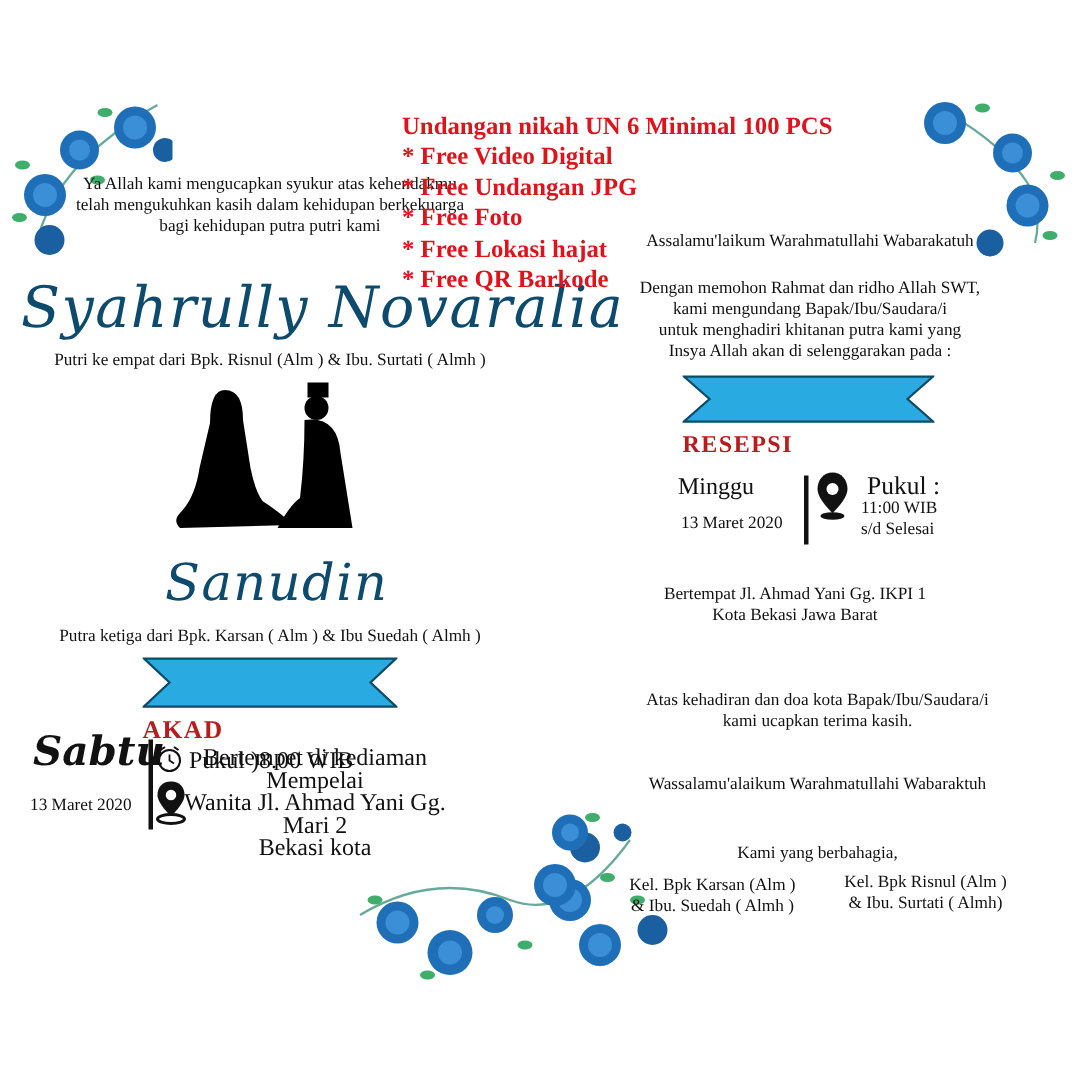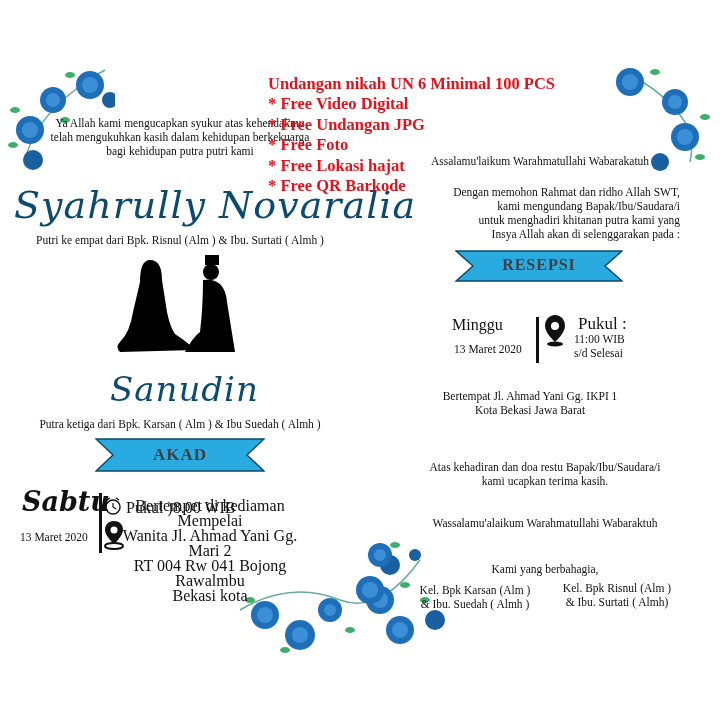--- a/index.html
+++ b/index.html
@@ -5,21 +5,21 @@
   html, body { margin:0; padding:0; background:#ffffff; }
   body { width:720px; height:720px; position:relative; overflow:hidden; font-family:"Liberation Serif", serif; color:#111; }
   .abs { position:absolute; }
   .center { text-align:center; }
   .promo { position:absolute; left:268px; top:74px; color:#e0121b; font-weight:bold; font-family:"Liberation Serif", serif; z-index:5; }
   .promo .title { font-size:16.5px; line-height:20px; }
   .promo .item { font-size:16.5px; line-height:20.5px; padding-left:0; }
   .script { font-family:"DejaVu Serif", serif; font-style:italic; color:#0c4a6e; letter-spacing:1px; }
   .ribbon { position:absolute; }
   .ribbon svg { position:absolute; left:0; top:0; }
-  .ribbon span { position:absolute; left:0; right:0; text-align:center; color:#404040; font-weight:bold; font-family:"Liberation Serif", serif; letter-spacing:1px; }
+  .ribbon span { position:absolute; left:0; right:0; color:#b91c1c; font-weight:bold; font-family:"Liberation Serif", serif; letter-spacing:1px;margin-top:32px; }
   .flower { position:absolute; }
   .t11 { font-size:11.5px; line-height:14px; }
   .t12 { font-size:16px; line-height:15px; }
   .vline { position:absolute; background:#111; width:3px; }
 </style>
 </head>
 <body>
 
 <svg class="flower" style="left:5px;top:60px" width="110" height="110" viewBox="0 0 110 110">
   <path d="M20 100 Q30 60 70 30 Q85 18 100 10" stroke="#6a9" fill="none" stroke-width="1.5"></path>
@@ -125,26 +125,25 @@
 <div class="abs t12" style="left:126px;top:500px;">Pukul )8.00 WIB</div>
 
 <svg class="abs" style="left:103px;top:520px" width="22" height="30" viewBox="0 0 22 30">
   <path d="M11 1 C5 1 2 5 2 10 C2 16 11 24 11 24 C11 24 20 16 20 10 C20 5 17 1 11 1 Z" fill="#111"></path>
   <circle cx="11" cy="10" r="3.5" fill="#fff"></circle>
   <ellipse cx="11" cy="26" rx="9" ry="3" fill="none" stroke="#111" stroke-width="2"></ellipse>
 </svg>
 <div class="abs center t12" style="left:120px;top:498px;width:180px;">
   <div>Bertempet di kediaman Mempelai</div>
   <div>Wanita Jl. Ahmad Yani Gg. Mari 2</div>
-  <div>RT 004 Rw 041 Bojong Rawalmbu</div>
   <div>Bekasi kota</div>
 </div>
 
 <div class="abs center t11" style="left:400px;top:154px;width:280px;">Assalamu'laikum Warahmatullahi Wabarakatuh</div>
-<div class="abs center t11" style="left:400px;top:185px;width:280px;text-align:right;">
+<div class="abs center t11" style="left:400px;top:185px;width:280px;">
   <div>Dengan memohon Rahmat dan ridho Allah SWT,</div>
   <div>kami mengundang Bapak/Ibu/Saudara/i</div>
   <div>untuk menghadiri khitanan putra kami yang</div>
   <div>Insya Allah akan di selenggarakan pada :</div>
 </div>
 
 <div class="ribbon" style="left:455px;top:249px;width:168px;height:34px;">
   <svg width="168" height="34" viewBox="0 0 168 34">
       <polygon points="1,2 167,2 150,17 167,32 1,32 18,17" fill="#29abe2" stroke="#0f4a66" stroke-width="1.5"></polygon>
     </svg>
@@ -162,21 +161,21 @@
 <div class="abs" style="left:578px;top:314px;font-size:17px;line-height:20px;">Pukul :</div>
 <div class="abs t11" style="left:574px;top:332px;">11:00 WIB</div>
 <div class="abs t11" style="left:574px;top:346px;">s/d Selesai</div>
 
 <div class="abs center t11" style="left:400px;top:389px;width:260px;">
   <div>Bertempat Jl. Ahmad Yani Gg. IKPI 1</div>
   <div>Kota Bekasi Jawa Barat</div>
 </div>
 
 <div class="abs center t11" style="left:400px;top:460px;width:290px;">
-  <div>Atas kehadiran dan doa restu Bapak/Ibu/Saudara/i</div>
+  <div>Atas kehadiran dan doa kota Bapak/Ibu/Saudara/i</div>
   <div>kami ucapkan terima kasih.</div>
 </div>
 
 <div class="abs center t11" style="left:400px;top:516px;width:290px;">Wassalamu'alaikum Warahmatullahi Wabaraktuh</div>
 
 <div class="abs center t11" style="left:460px;top:562px;width:170px;">Kami yang berbahagia,</div>
 
 <div class="abs center t11" style="left:410px;top:583px;width:130px;">
   <div>Kel. Bpk Karsan (Alm )</div>
   <div>&amp; Ibu. Suedah ( Almh )</div>

